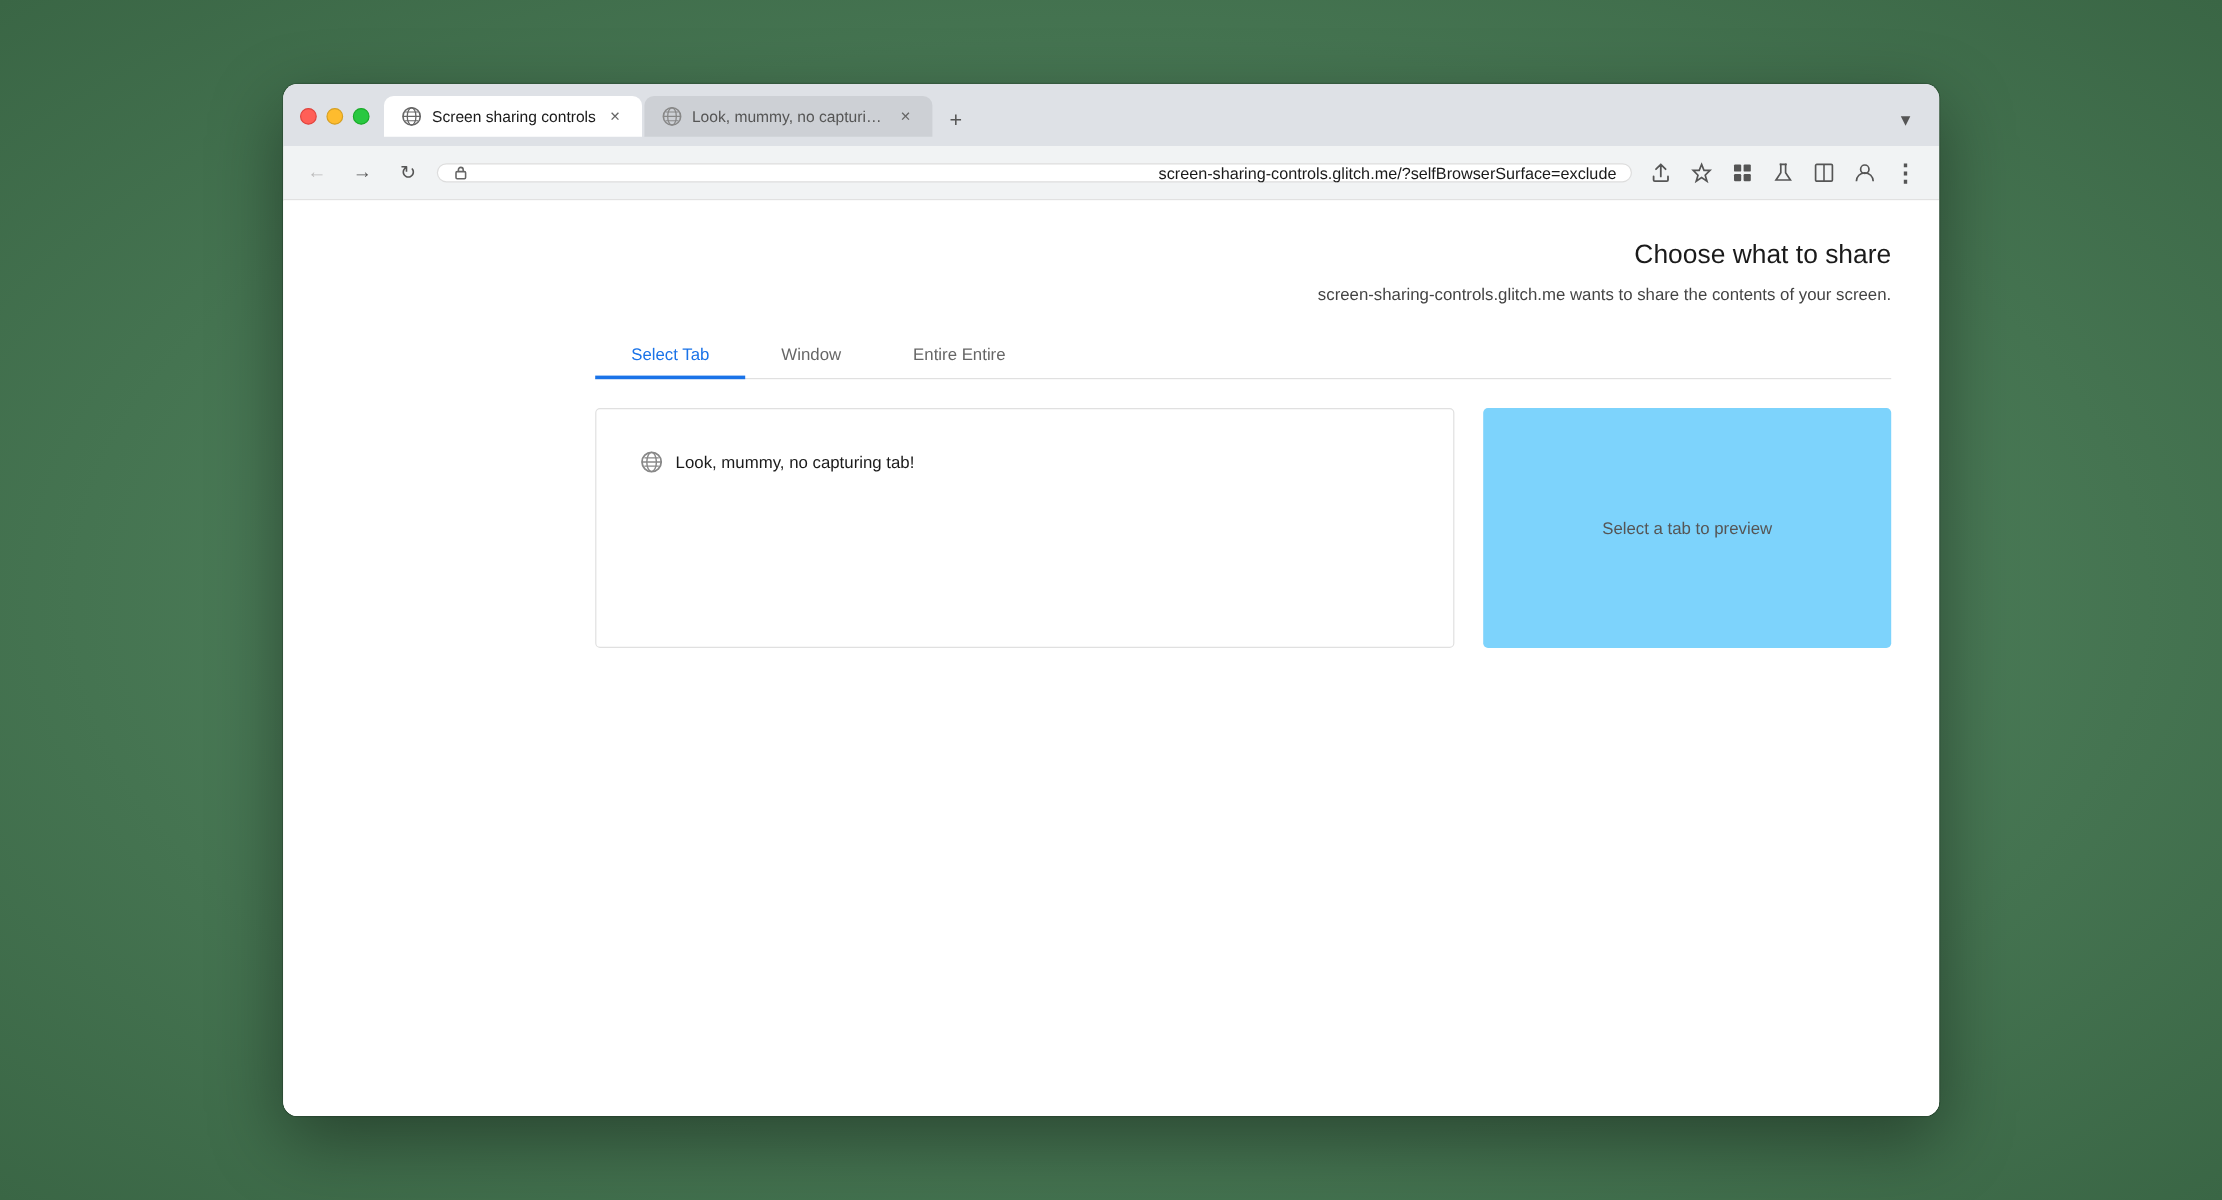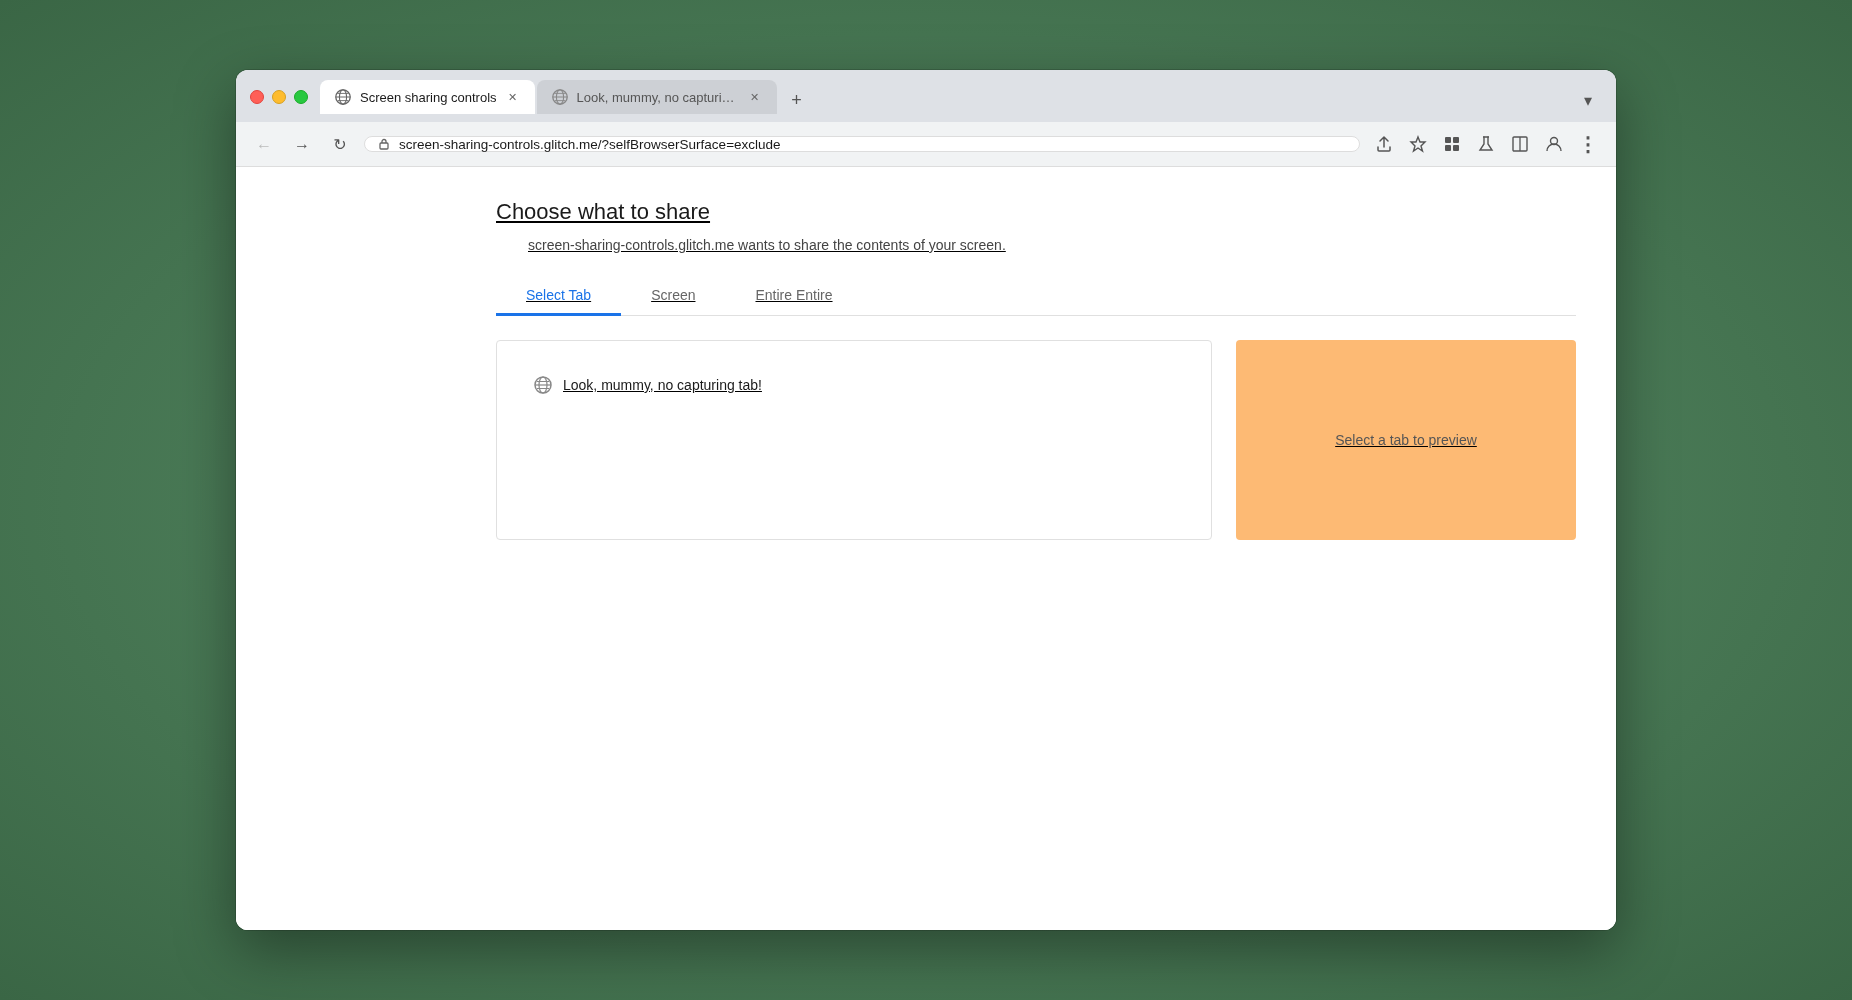--- a/index.html
+++ b/index.html
@@ -18,20 +18,21 @@
 
     .browser-window {
       width: 1380px;
       height: 860px;
       background: #ffffff;
       border-radius: 12px;
       box-shadow: 0 20px 60px rgba(0,0,0,0.4), 0 0 0 1px rgba(0,0,0,0.15);
       overflow: hidden;
       display: flex;
       flex-direction: column;
+      text-align: right;
     }
 
     
     .title-bar {
       background: #dee1e6;
       padding: 10px 14px 0 14px;
       display: flex;
       flex-direction: column;
     }
 
@@ -195,21 +196,20 @@
       cursor: pointer;
       font-size: 16px;
     }
 
     
     .page-content {
       flex: 1;
       background: #ffffff;
       overflow: auto;
       display: flex;
-      text-decoration: underline;
     }
 
     .sidebar-spacer {
       width: 220px;
       flex-shrink: 0;
       background: #fff;
     }
 
     .dialog-area {
       flex: 1;
@@ -271,21 +271,21 @@
       padding: 10px 12px;
       border-radius: 4px;
       cursor: pointer;
       font-size: 14px;
       color: #1a1a1a;
     }
 
     .preview-panel {
       width: 340px;
       flex-shrink: 0;
-      background: #fdba74;
+      background: #7dd3fc;
       border-radius: 4px;
       display: flex;
       align-items: center;
       justify-content: center;
       min-height: 200px;
     }
 
     .preview-text {
       font-size: 14px;
       color: #555;
@@ -399,21 +399,21 @@
   <div class="page-content">
 
     <div class="sidebar-spacer"></div>
 
     <div class="dialog-area">
       <div class="dialog-title">Choose what to share</div>
       <div class="dialog-subtitle">screen-sharing-controls.glitch.me wants to share the contents of your screen.</div>
 
       <div class="tabs-nav">
         <div class="nav-tab active">Select Tab</div>
-        <div class="nav-tab">Screen</div>
+        <div class="nav-tab">Window</div>
         <div class="nav-tab">Entire Entire</div>
       </div>
 
       <div class="tab-content-area">
 
         <div class="tab-list">
           <div class="tab-list-item">
             <svg width="20" height="20" viewBox="0 0 20 20">
               <circle cx="10" cy="10" r="8" fill="none" stroke="#888" stroke-width="1.5"></circle>
               <ellipse cx="10" cy="10" rx="4" ry="8" fill="none" stroke="#888" stroke-width="1.2"></ellipse>

